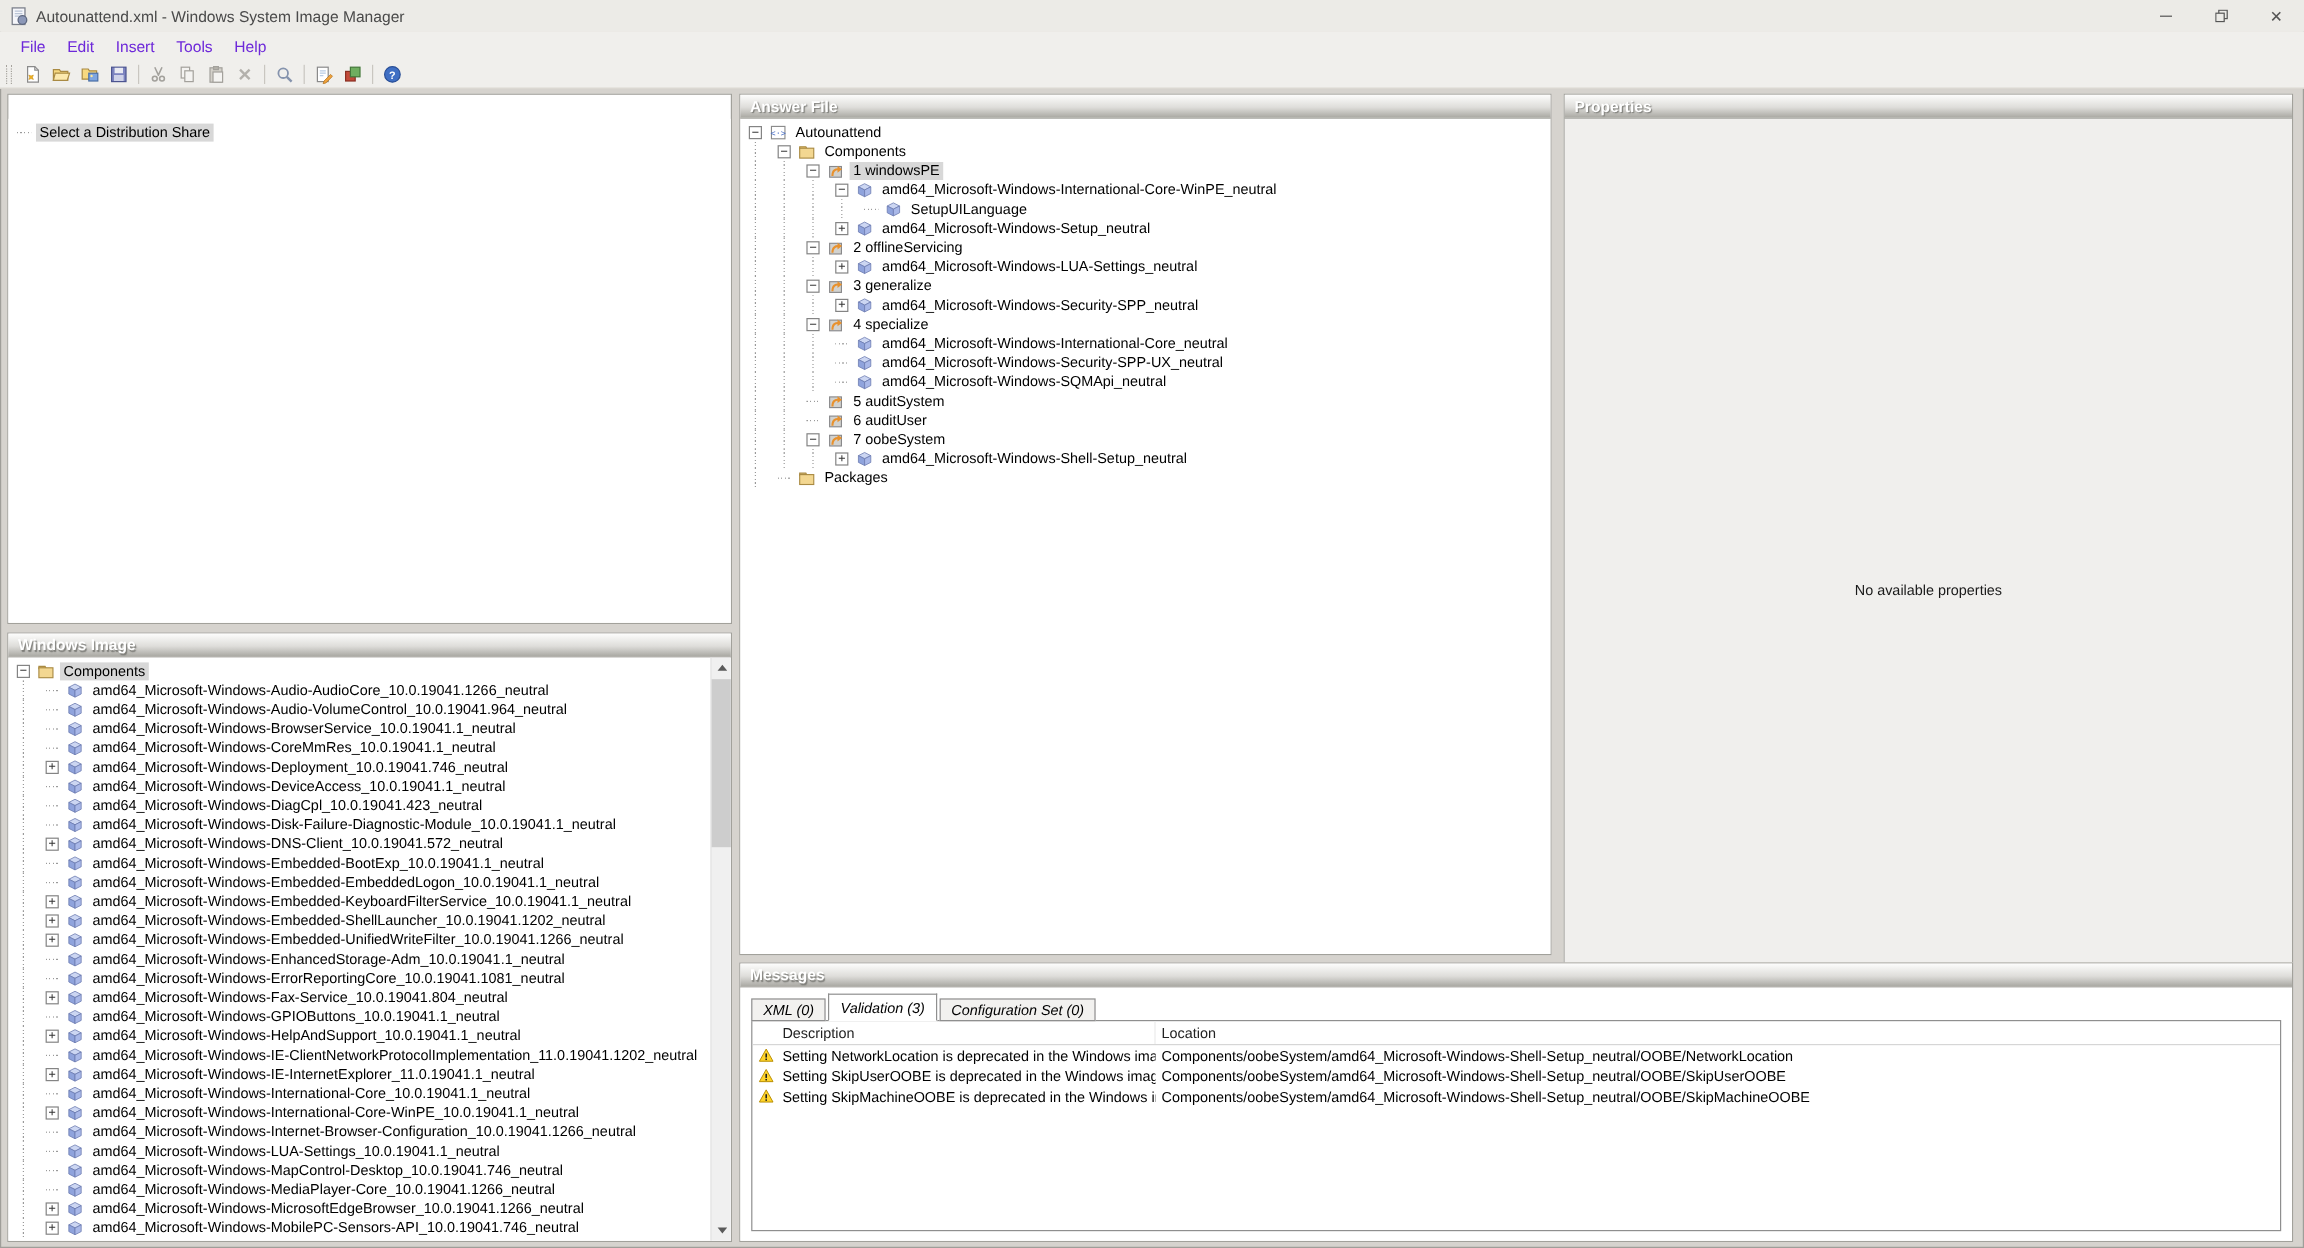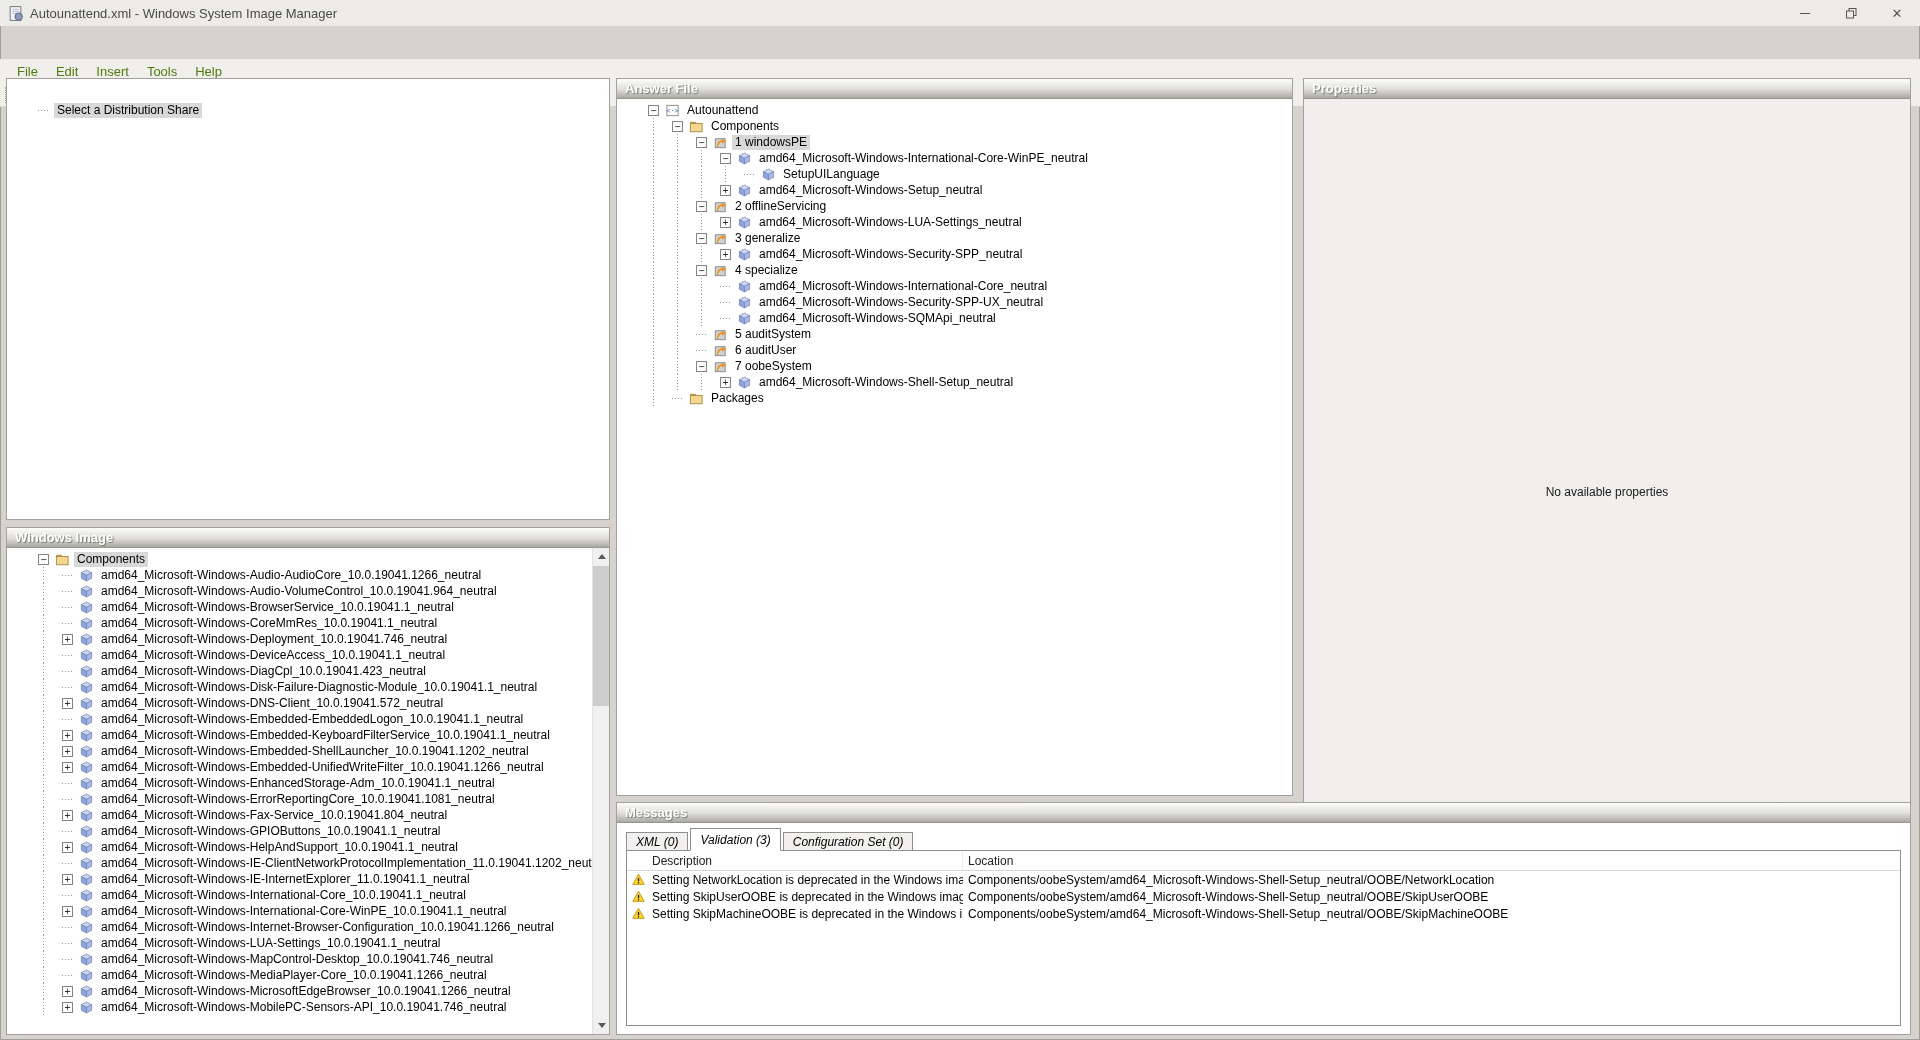--- a/index.html
+++ b/index.html
@@ -11,39 +11,39 @@
   .titlebar { height:26px; background:#ecebe7; display:flex; align-items:center;
     padding-left:7px; font-size:13px; color:#4a4a4a; }
   .app-icon { width:17px; height:17px; margin-right:6px; display:inline-flex; }
   .title-text { white-space:nowrap; }
   .win-controls { margin-left:auto; display:flex; height:100%; }
   .win-btn { width:46px; height:100%; display:flex; align-items:center; justify-content:center; color:#555; }
   .glyph-min { width:10px; height:1px; background:#555; display:block; }
   .glyph-close { font-size:13px; line-height:13px; color:#555; }
 
   .menubar { height:24px; background:#f0efec; display:flex; align-items:center;
-    padding:0 8px; font-size:13px; color:#4d7c0f;margin-top:33px; }
+    padding:0 8px; font-size:13px; color:#6d28d9; }
   .menu-item { padding:3px 9px; }
 
   .toolbar { height:24px; background:#f0efec; border-bottom:1px solid #d7d4ce;
     display:flex; align-items:center; padding:1px 4px; }
   .toolbar::before { content:""; width:3px; height:16px; margin:0 5px 0 1px;
     border-left:1px dotted #a6a39d; border-right:1px dotted #a6a39d; }
   .tb-btn { width:24px; height:22px; display:flex; align-items:center; justify-content:center;
     background:transparent; border:none; padding:0; }
   .tb-btn svg { width:16px; height:16px; }
   .tb-sep { width:1px; height:16px; background:#c9c6c0; margin:0 4px; }
 
   
   .panel { position:absolute; border:1px solid #a2a19b; background:#fff; }
   .panel-header { height:20px; background:linear-gradient(#fdfdfc, #deddda 55%, #a9a8a2);
     color:#fff; font-weight:bold; font-size:13px; line-height:20px; padding:0 8px;
     text-shadow:1px 1px 1px rgba(108,108,103,.85); border-bottom:1px solid #97968f;
     white-space:nowrap; overflow:hidden; }
-  .panel-body { position:absolute; top:20px; left:0; right:0; bottom:0; background:#fff; overflow:hidden;padding-left:24px; }
+  .panel-body { position:absolute; top:20px; left:0; right:0; bottom:0; background:#fff; overflow:hidden; }
   .panel-body.gray { background:#f0efed; }
 
   .empty-props { position:absolute; top:50%; left:50%; transform:translate(-50%,-50%);
     font-size:12px; color:#1a1a1a; white-space:nowrap; }
 
   
   .tree { padding:3px 0 0 6px; font-size:12px; color:#000; }
   .tree-row { display:flex; align-items:center; height:16px; white-space:nowrap; }
   .tree-indent { width:24px; height:16px; flex:0 0 24px;
     background-image:repeating-linear-gradient(to bottom,#9a9a9a 0 1px,transparent 1px 3px);
@@ -360,20 +360,32 @@
           <span class="tree-indent"></span>
           <span class="expander">+</span>
           <span class="tree-icon">
             <svg viewBox="0 0 16 16">
               <polygon points="2.5,5 8,2.2 13.5,5 8,7.8" fill="#ccd6f2" stroke="#6b7bb0" stroke-width="0.7"></polygon>
               <polygon points="2.5,5 8,7.8 8,13.8 2.5,11" fill="#8fa3dc" stroke="#6b7bb0" stroke-width="0.7"></polygon>
               <polygon points="13.5,5 8,7.8 8,13.8 13.5,11" fill="#a9b8e8" stroke="#6b7bb0" stroke-width="0.7"></polygon>
             </svg>
           </span>
           <span class="tree-label">amd64_Microsoft-Windows-DNS-Client_10.0.19041.572_neutral</span>
+        </div>
+        <div class="tree-row">
+          <span class="tree-indent"></span>
+          <span class="stub"></span>
+          <span class="tree-icon">
+            <svg viewBox="0 0 16 16">
+              <polygon points="2.5,5 8,2.2 13.5,5 8,7.8" fill="#ccd6f2" stroke="#6b7bb0" stroke-width="0.7"></polygon>
+              <polygon points="2.5,5 8,7.8 8,13.8 2.5,11" fill="#8fa3dc" stroke="#6b7bb0" stroke-width="0.7"></polygon>
+              <polygon points="13.5,5 8,7.8 8,13.8 13.5,11" fill="#a9b8e8" stroke="#6b7bb0" stroke-width="0.7"></polygon>
+            </svg>
+          </span>
+          <span class="tree-label">amd64_Microsoft-Windows-Embedded-BootExp_10.0.19041.1_neutral</span>
         </div>
         <div class="tree-row">
           <span class="tree-indent"></span>
           <span class="stub"></span>
           <span class="tree-icon">
             <svg viewBox="0 0 16 16">
               <polygon points="2.5,5 8,2.2 13.5,5 8,7.8" fill="#ccd6f2" stroke="#6b7bb0" stroke-width="0.7"></polygon>
               <polygon points="2.5,5 8,7.8 8,13.8 2.5,11" fill="#8fa3dc" stroke="#6b7bb0" stroke-width="0.7"></polygon>
               <polygon points="13.5,5 8,7.8 8,13.8 13.5,11" fill="#a9b8e8" stroke="#6b7bb0" stroke-width="0.7"></polygon>
             </svg>

